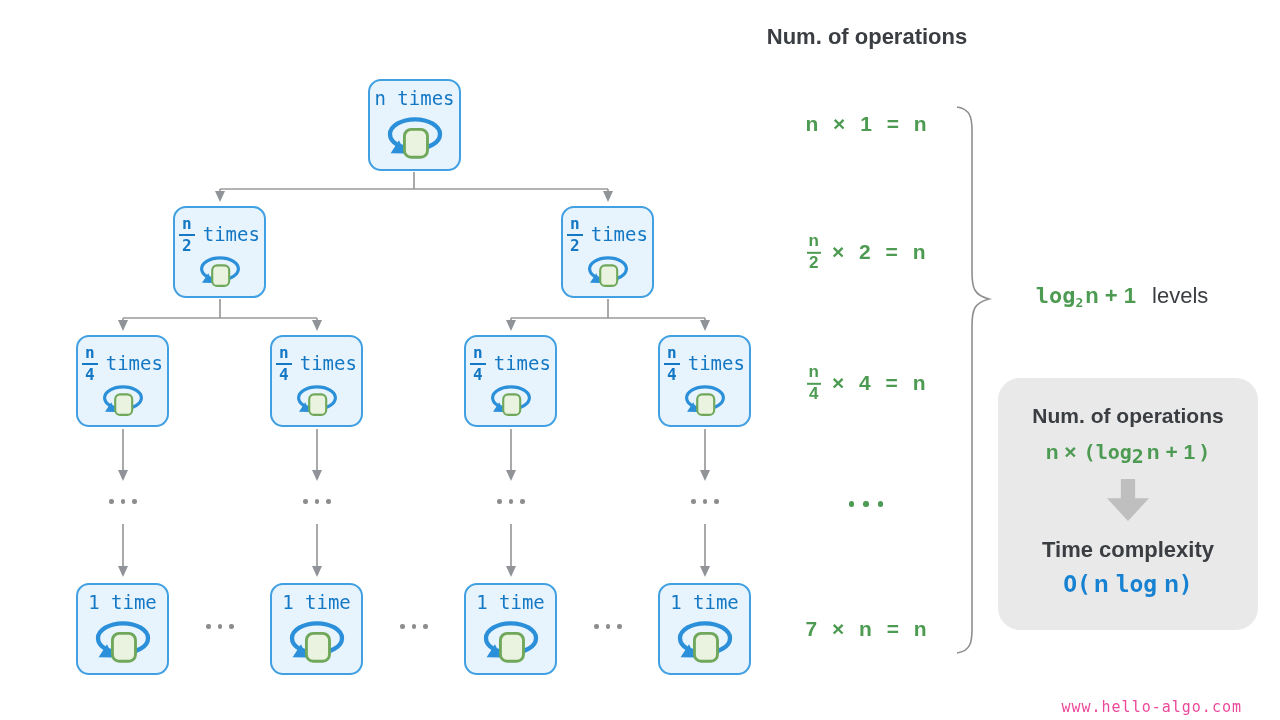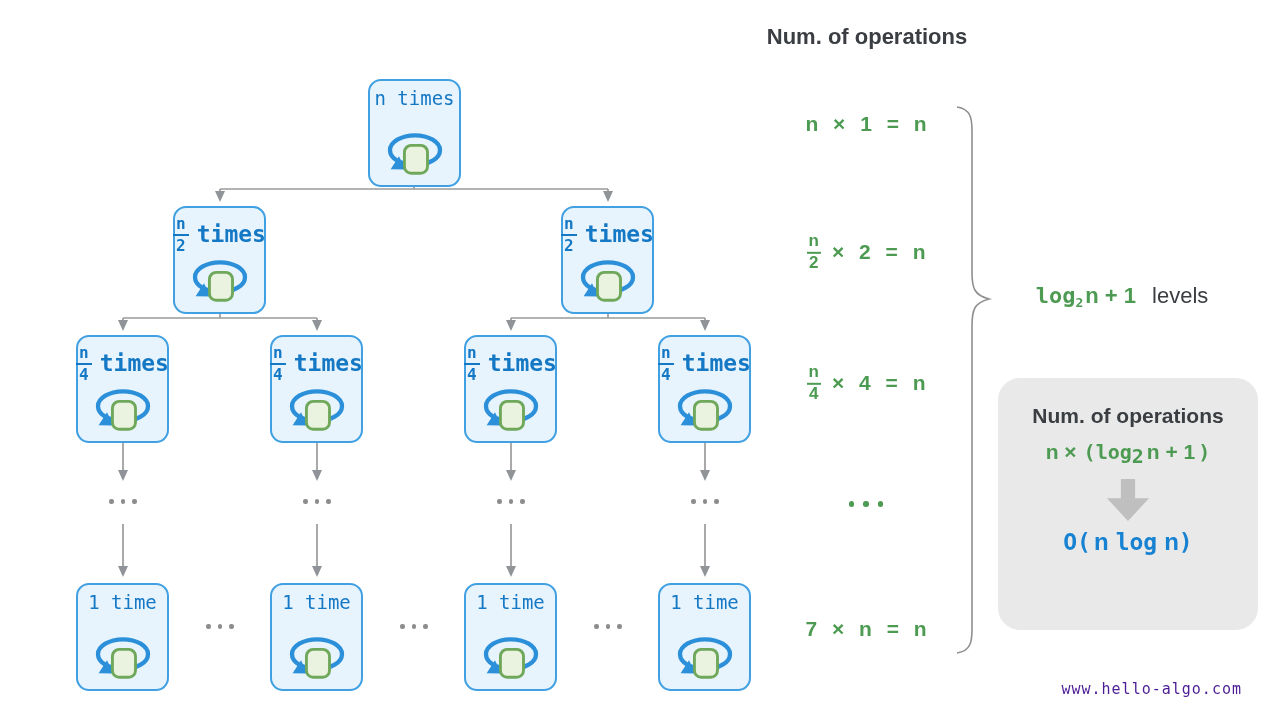--- a/index.html
+++ b/index.html
@@ -1,32 +1,32 @@
 <!DOCTYPE html>
 <html><head>
 <meta charset="utf-8">
 <style>
   html,body{margin:0;padding:0;background:#ffffff;}
   body{width:1280px;height:720px;position:relative;overflow:hidden;
        font-family:"Liberation Sans",sans-serif;}
   .abs{position:absolute;}
 
   
-  .node{position:absolute;width:93px;height:108px;background:#e8f4fd;
+  .node{position:absolute;width:93px;height:92px;background:#e8f4fd;
         border:2.5px solid #41a0e2;border-radius:13px;box-sizing:border-box;
         display:flex;flex-direction:column;align-items:center;
         justify-content:space-between;padding:7px 4px 5px;}
   .nlabel{color:#1478c5;font-family:"DejaVu Sans Mono",monospace;
           font-size:19px;line-height:1.1;white-space:nowrap;}
   .fraclabel{display:flex;align-items:center;gap:8px;color:#1478c5;}
   .frac{display:inline-flex;flex-direction:column;align-items:center;
         font-weight:bold;font-size:16px;line-height:1.1;}
   .fnum{border-bottom:2px solid #1478c5;padding:0 3px 1px;}
   .fden{padding-top:1px;}
-  .fword{font-size:23px;font-weight:bold;}
+  .fword{font-size:19px;}
   .loop{width:62px;height:50px;display:block;}
 
   .p-root{left:368px;top:79px;}
   .p-l2a{left:173px;top:206px;}  .p-l2b{left:561px;top:206px;}
   .p-l3a{left:76px;top:335px;}   .p-l3b{left:270px;top:335px;}
   .p-l3c{left:464px;top:335px;}  .p-l3d{left:658px;top:335px;}
   .p-b1{left:76px;top:583px;}    .p-b2{left:270px;top:583px;}
   .p-b3{left:464px;top:583px;}   .p-b4{left:658px;top:583px;}
 
   
@@ -64,22 +64,22 @@
   .sb-title,.sb-result-title{font-size:21px;font-weight:bold;color:#3a3d41;}
   .sb-formula{margin-top:12px;font-size:21px;white-space:nowrap;}
   .sb-formula .mono{font-size:20px;}
   .block-arrow{margin-top:15px;width:42px;height:42px;background:#bfbfbf;
     clip-path:polygon(33% 0,67% 0,67% 46%,100% 46%,50% 100%,0 46%,33% 46%);}
   .sb-result-title{margin-top:16px;font-size:22px;}
   .sb-result{margin-top:7px;color:#1781d2;font-weight:bold;font-size:24px;white-space:nowrap;}
   .sb-result .mono{font-size:23px;}
   .gap-l{margin-left:7px;} .gap-s{margin-left:3px;}
 
-  .footer{right:38px;top:680px;font-family:"DejaVu Sans Mono",monospace;
-          font-size:15px;color:#4c1d95;letter-spacing:1px;}
+  .footer{right:38px;top:698px;font-family:"DejaVu Sans Mono",monospace;
+          font-size:15px;color:#ec4899;letter-spacing:1px;}
 </style>
 </head>
 <body>
 
 <svg id="wires" width="1280" height="720">
   <defs>
     <marker id="ah" markerUnits="userSpaceOnUse" markerWidth="11" markerHeight="10" refX="9" refY="5" orient="auto">
       <path d="M0,0 L11,5 L0,10 Z" fill="#909498"></path>
     </marker>
   </defs>
@@ -338,18 +338,19 @@
     <span class="mono green">log</span><span class="mono green sub">2</span><span class="green bl-tail">n + 1</span><span class="bl-dark">levels</span>
   </div>
 </div>
 
 <div class="abs sumbox">
   <div class="sb-title">Num. of operations</div>
   <div class="sb-formula green">
     <span>n ×</span><span class="mono gap-l">(</span><span class="mono">log</span><span class="mono sub">2</span><span class="gap-s">n + 1</span><span class="mono gap-s">)</span>
   </div>
   <div class="block-arrow"></div>
+  <div class="sb-result-title">Time complexity</div>
   <div class="sb-result">
     <span class="mono">O(</span><span class="gap-s">n</span><span class="mono gap-l">log</span><span class="gap-l">n</span><span class="mono">)</span>
   </div>
 </div>
 
 <div class="abs footer">www.hello-algo.com</div>
 
 </body></html>

